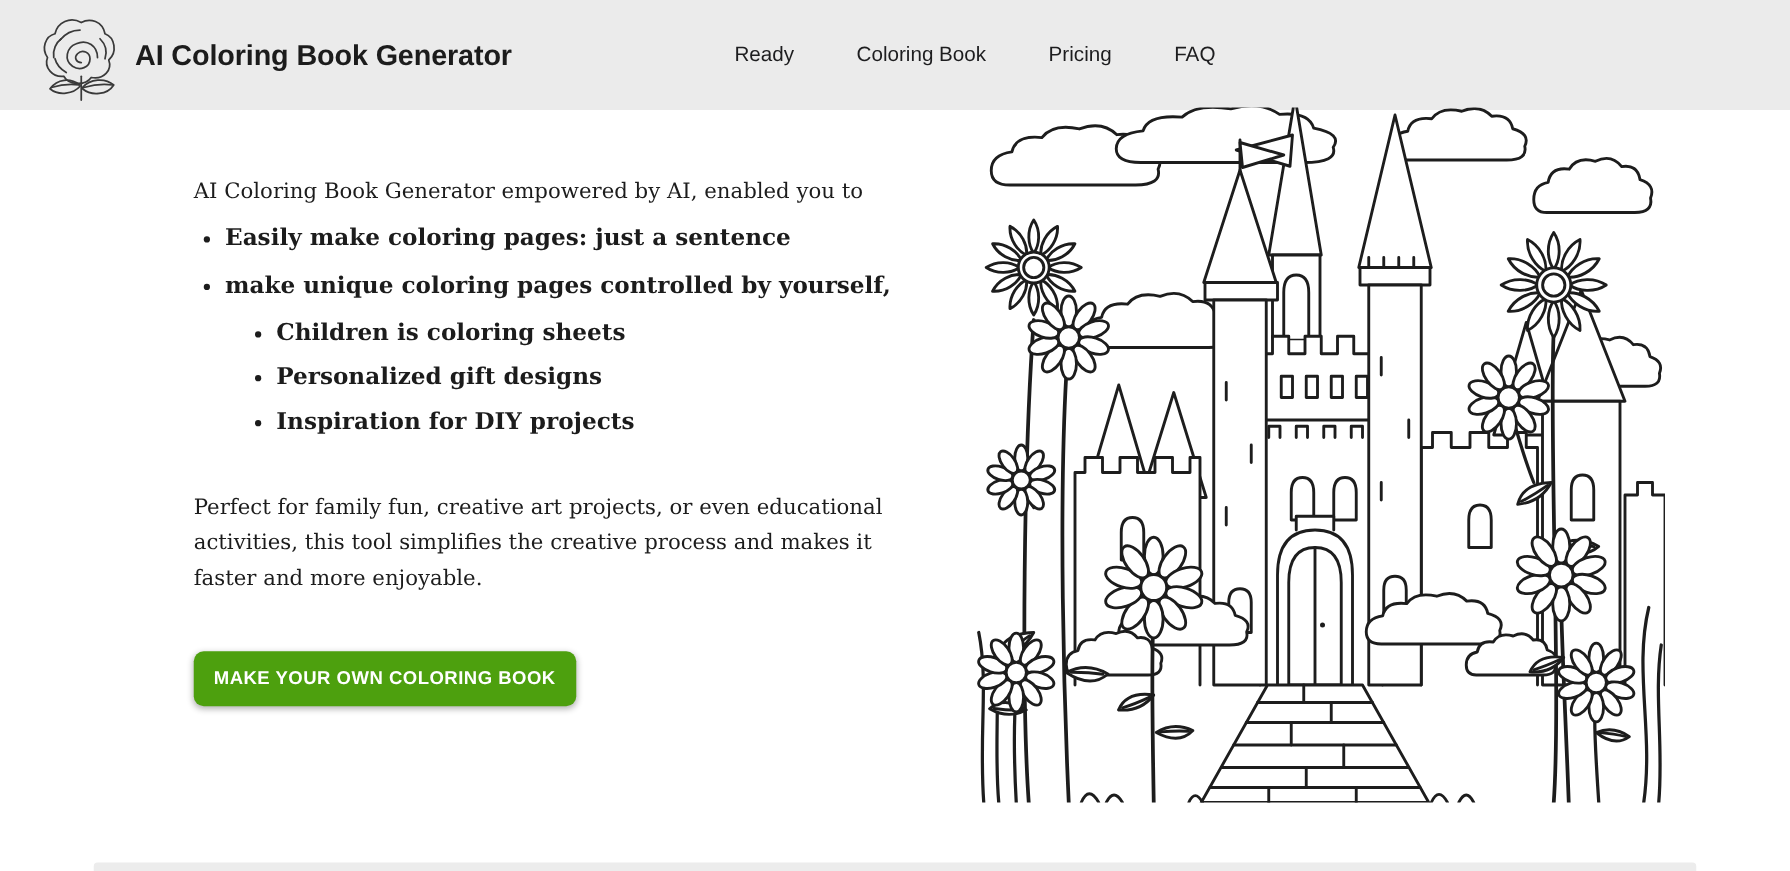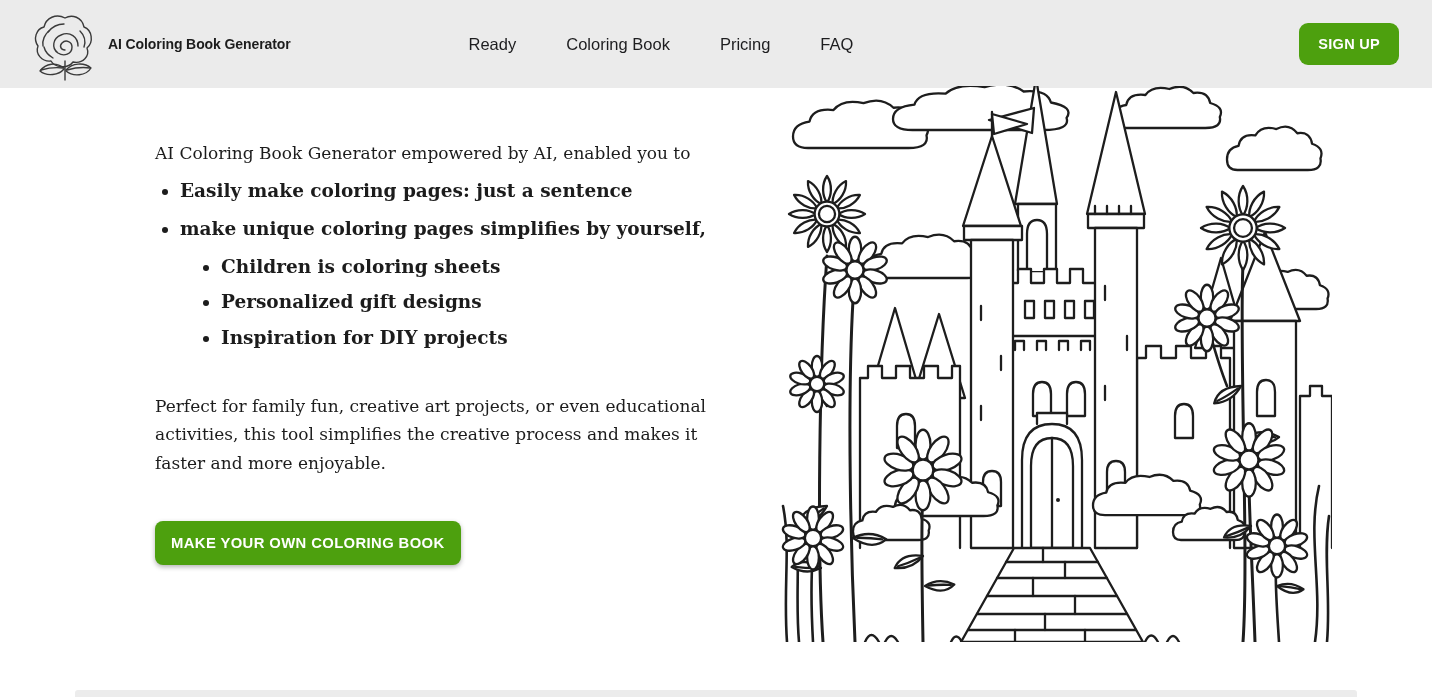--- a/index.html
+++ b/index.html
@@ -4,21 +4,21 @@
 <style>
   html,body{margin:0;padding:0;background:#fff;}
   .page{position:relative;width:1432px;height:697px;overflow:hidden;
         font-family:"Liberation Sans",sans-serif;background:#fff;}
 
   
   .header{position:relative;height:88px;background:#ebebeb;display:flex;
           align-items:center;padding:0 33px 0 28px;box-sizing:border-box;}
   .brand{display:flex;align-items:center;gap:6px;}
   .brand-logo{width:74px;height:76px;flex:0 0 auto;}
-  .brand-title{font-size:14px;font-weight:bold;color:#1c1c1c;letter-spacing:-0.1px;}
+  .brand-title{font-size:23px;font-weight:bold;color:#1c1c1c;letter-spacing:-0.1px;}
   .nav{display:flex;gap:50px;margin-left:178px;align-items:center;}
   .nav a{font-size:16.5px;color:#1d1d1f;text-decoration:none;cursor:pointer;}
   .signup-btn{margin-left:auto;background:#4da00e;color:#fff;border:none;cursor:pointer;
           font-family:"Liberation Sans",sans-serif;font-weight:bold;font-size:14.5px;
           letter-spacing:.3px;padding:13px 19px;border-radius:9px;}
 
   
   .hero{position:relative;height:609px;}
   .hero-text{position:absolute;left:155px;top:52px;width:585px;color:#1c1c1c;
              font-family:"DejaVu Serif","Liberation Serif",serif;}
@@ -65,31 +65,30 @@
       <span class="brand-title">AI Coloring Book Generator</span>
     </div>
 
     <nav class="nav">
       <a>Ready</a>
       <a>Coloring Book</a>
       <a>Pricing</a>
       <a>FAQ</a>
     </nav>
 
-    <button class="signup-btn">SIGN UP</button>
   </header>
 
   <main class="hero">
 
     <div class="hero-text">
       <p class="intro">AI Coloring Book Generator empowered by AI, enabled you to</p>
 
       <ul class="list-l1">
         <li>Easily make coloring pages: just a sentence</li>
-        <li>make unique coloring pages simplifies by yourself,</li>
+        <li>make unique coloring pages controlled by yourself,</li>
       </ul>
       <ul class="list-l2">
         <li>Children is coloring sheets</li>
         <li>Personalized gift designs</li>
         <li>Inspiration for DIY projects</li>
       </ul>
 
       <p class="closing-para">Perfect for family fun, creative art projects, or even educational activities, this tool simplifies the creative process and makes it faster and more enjoyable.</p>
 
       <button class="cta-btn">MAKE YOUR OWN COLORING BOOK</button>

